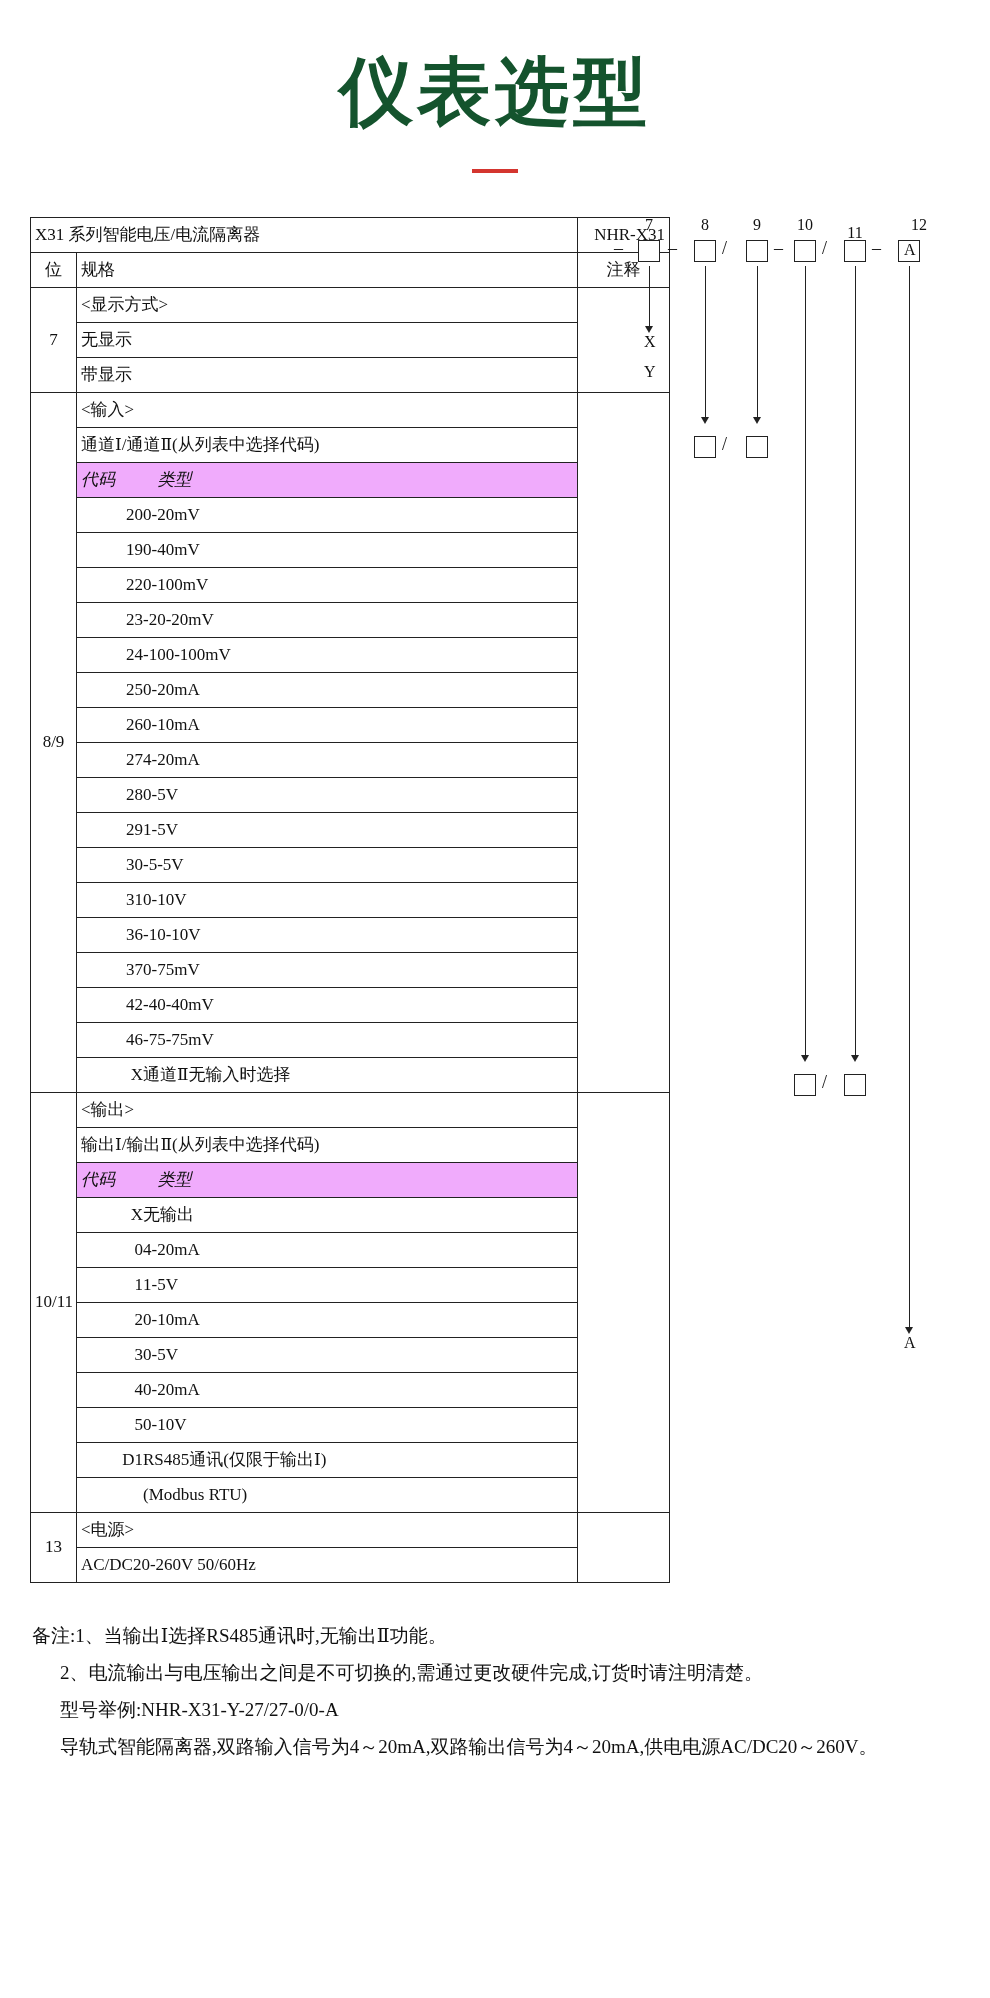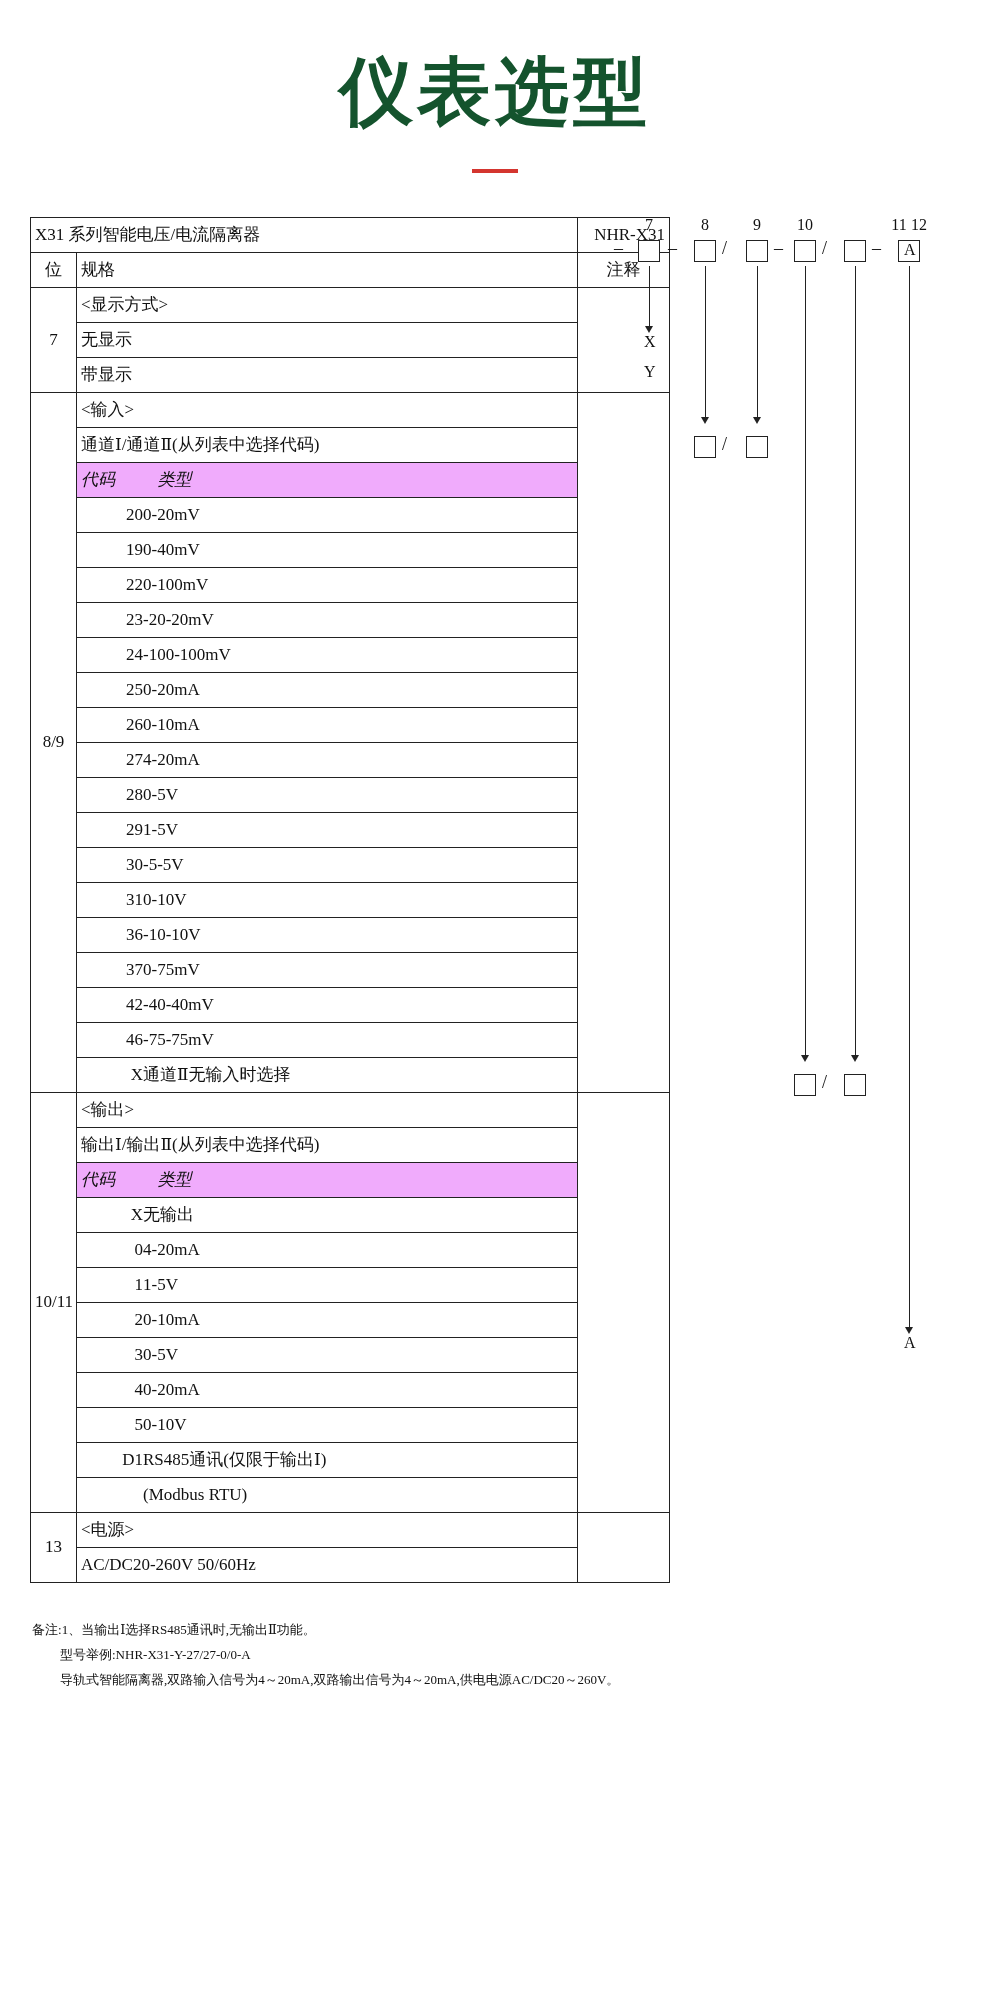--- a/index.html
+++ b/index.html
@@ -117,21 +117,21 @@
   }
   .mark {
     position: absolute;
     font-size: 16px;
   }
 
   
   .notes {
     margin: 18px 0 0 0;
     padding: 0 30px 40px 32px;
-    font-size: 13px;
+    font-size: 19px;
     line-height: 1.95;
   }
   .notes .n-line { white-space: nowrap; }
   .notes .ind { padding-left: 28px; }
 </style>
 </head>
 <body>
 
 <div class="page">
 
@@ -294,21 +294,21 @@
       </tbody>
     </table>
   </div>
 
   <div class="diagram">
 
     <div class="digit-label" style="left:634px; top:216px;">7</div>
     <div class="digit-label" style="left:690px; top:216px;">8</div>
     <div class="digit-label" style="left:742px; top:216px;">9</div>
     <div class="digit-label" style="left:790px; top:216px;">10</div>
-    <div class="digit-label" style="left:840px; top:216px;margin-left:44px;">11</div>
+    <div class="digit-label" style="left:840px; top:224px;">11</div>
     <div class="digit-label" style="left:904px; top:216px;">12</div>
 
     <div class="dash" style="left:614px; top:238px;">–</div>
     <div class="box" style="left:638px; top:240px;"></div>
     <div class="dash" style="left:668px; top:238px;">–</div>
     <div class="box" style="left:694px; top:240px;"></div>
     <div class="slash" style="left:722px; top:238px;">/</div>
     <div class="box" style="left:746px; top:240px;"></div>
     <div class="dash" style="left:774px; top:238px;">–</div>
     <div class="box" style="left:794px; top:240px;"></div>
@@ -342,20 +342,23 @@
     <div class="vline" style="left:909px; top:266px; height:1062px;"></div>
     <div class="arrow" style="left:905px; top:1327px;"></div>
     <div class="mark" style="left:904px; top:1334px;">A</div>
   </div>
 
   <div class="notes">
     <div class="n-line">
       <span>备注:</span><span>1、当输出Ⅰ选择RS485通讯时,无输出Ⅱ功能。</span>
     </div>
     <div class="n-line ind">
+      <span>2、电流输出与电压输出之间是不可切换的,需通过更改硬件完成,订货时请注明清楚。</span>
+    </div>
+    <div class="n-line ind">
       <span>型号举例:NHR-X31-Y-27/27-0/0-A</span>
     </div>
     <div class="n-line ind">
       <span>导轨式智能隔离器,双路输入信号为4～20mA,双路输出信号为4～20mA,供电电源AC/DC20～260V。</span>
     </div>
   </div>
 
 </div>
 
 </body></html>

